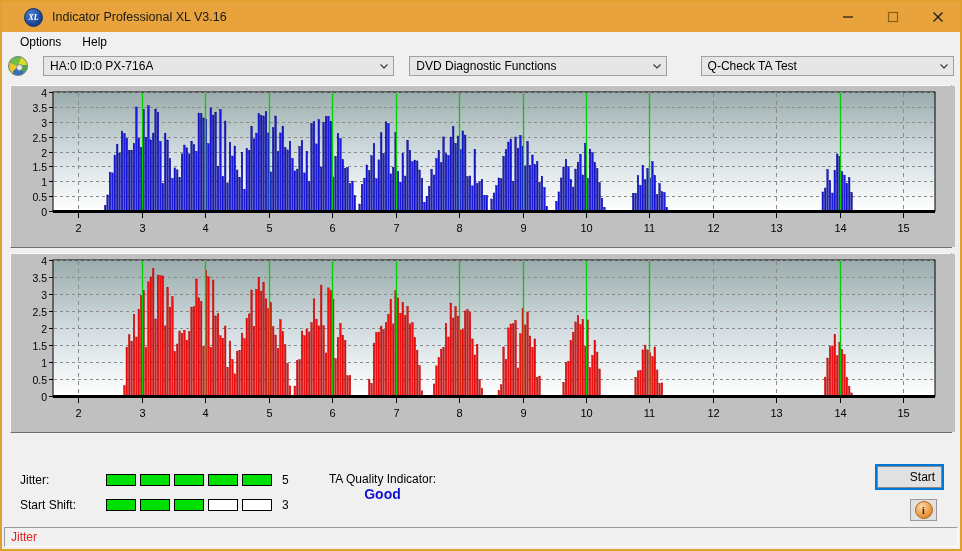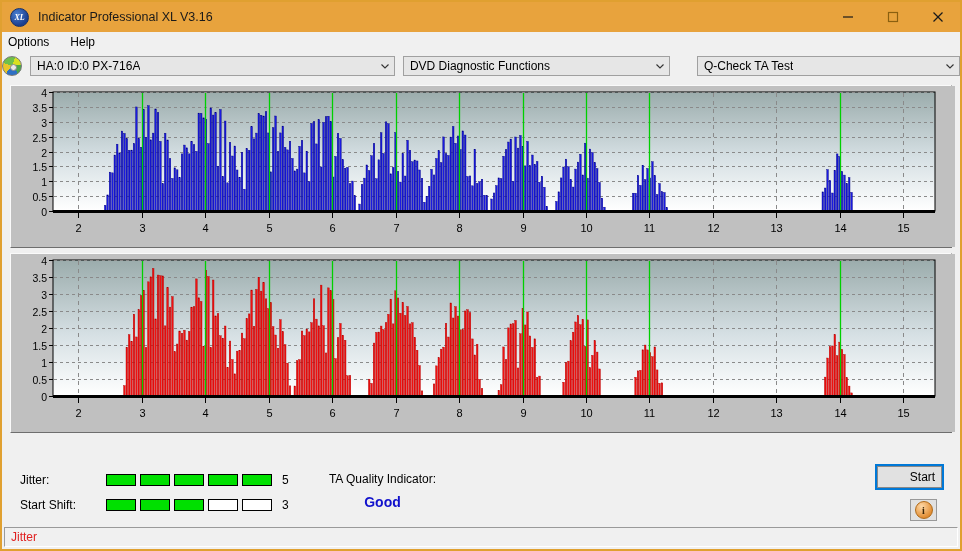--- a/index.html
+++ b/index.html
@@ -12,35 +12,36 @@
   .titlebar{
     height:30px;background:#e8a33d;display:flex;align-items:center;
     padding-left:8px;box-sizing:border-box;position:relative;
   }
   .app-icon{
     width:17px;height:17px;border-radius:50%;
     background:radial-gradient(circle at 35% 30%,#4a7fd0,#1b3f8f 70%);
     border:1px solid #13306e;display:flex;align-items:center;justify-content:center;
     color:#fff;font-size:8px;font-weight:bold;font-style:italic;font-family:"Liberation Serif",serif;
     flex:0 0 auto;
+    margin-left:14px;
   }
   .title-text{font-size:12.5px;color:#1a1a1a;margin-left:9px;white-space:nowrap;}
   .winbtns{position:absolute;right:0;top:0;height:30px;display:flex;}
   .winbtn{width:45px;height:30px;display:flex;align-items:center;justify-content:center;}
   .winbtn svg{display:block;}
   
   .menubar{
     height:20px;background:#f0f0f0;display:flex;align-items:center;
-    padding-left:4px;box-sizing:border-box;
+    padding-left:16px;box-sizing:border-box;
   }
   .menuitem{font-size:12px;color:#000;padding:0 9px 0 2px;margin-right:10px;white-space:nowrap;}
   
   .selrow{
-    height:28px;display:flex;align-items:center;padding:0 0;box-sizing:border-box;
-    background:#f0f0f0;gap:8px;
+    height:28px;display:flex;align-items:center;padding:0 6px;box-sizing:border-box;
+    background:#f0f0f0;gap:15px;
   }
   .disc-icon{
     width:18px;height:18px;border-radius:50%;flex:0 0 auto;
     background:
       conic-gradient(from 20deg,#d9e021 0deg 60deg,#4aa84a 60deg 120deg,
                      #2e6fc4 120deg 200deg,#e8c62a 200deg 270deg,#6fbf4a 270deg 360deg);
     border:1px solid #777;position:relative;
   }
   .disc-icon::after{
     content:"";position:absolute;left:50%;top:50%;width:5px;height:5px;
@@ -72,21 +73,21 @@
   }
   .meters{position:absolute;left:10px;top:8px;}
   .meter-row{display:flex;align-items:center;height:20px;margin-bottom:5px;}
   .meter-label{width:72px;font-size:12px;color:#000;}
   .meter-bars{display:flex;gap:4px;margin-left:14px;}
   .seg{width:30px;height:12px;border:1px solid #000;box-sizing:border-box;background:#fff;}
   .seg.on{background:#00e000;}
   .meter-val{margin-left:10px;font-size:12px;color:#000;}
   .tqi{position:absolute;left:310px;top:10px;text-align:center;width:125px;}
   .tqi-label{font-size:12px;color:#000;}
-  .tqi-val{font-size:14px;font-weight:bold;color:#1111cc;margin-top:8px;}
+  .tqi-val{font-size:14px;font-weight:bold;color:#1111cc;}
   .start-btn{
     position:absolute;right:10px;top:4px;width:65px;height:22px;
     background:#e1e1e1;border:1px solid #888;outline:2px solid #0078d7;
     font-size:12px;color:#000;display:flex;align-items:center;justify-content:center;
     box-sizing:border-box;
     padding-left:26px;
   }
   .info-btn{
     position:absolute;right:15px;top:37px;width:27px;height:22px;
     background:#e1e1e1;border:1px solid #999;display:flex;align-items:center;justify-content:center;

